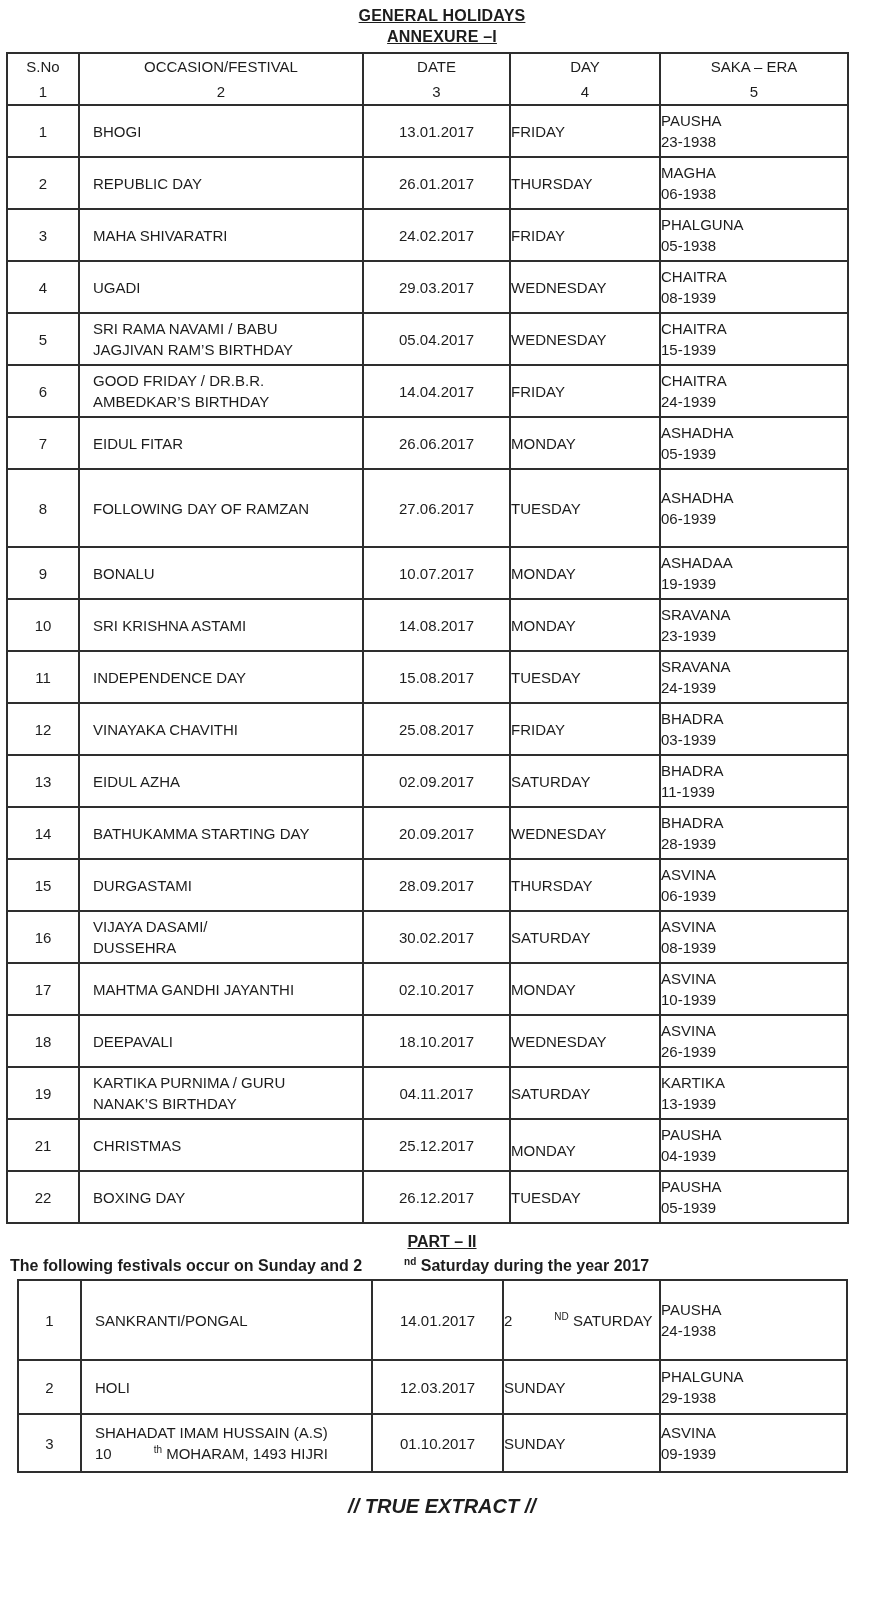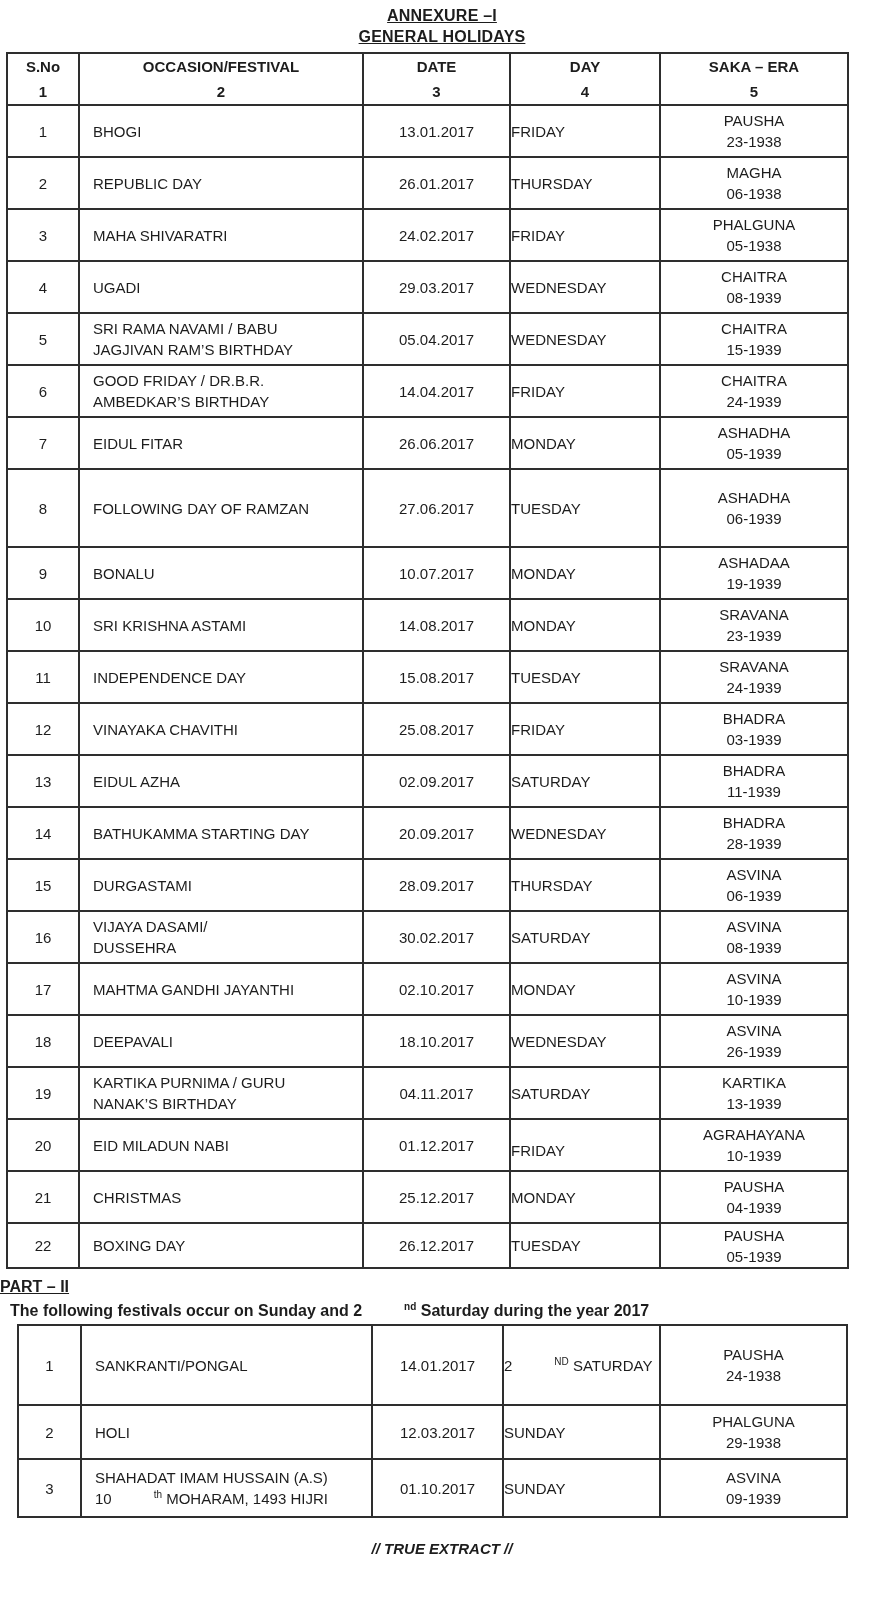--- a/index.html
+++ b/index.html
@@ -24,63 +24,63 @@
   }
   table.doc-table th, table.doc-table td {
     border: 2px solid #2e2e2e;
     vertical-align: middle;
     font-size: 15px;
   }
 
   
   #main-table { margin-left: 6px; width: 841px; }
   #main-table thead th {
-    height: 47px; font-weight: 700; text-align: center; line-height: 25px;
+    height: 47px; font-weight: 400; text-align: center; line-height: 25px;
   }
   #main-table tbody tr { height: 52px; }
   #main-table tbody tr:nth-of-type(8) { height: 78px; }
   #main-table tbody tr:nth-of-type(22) { height: 45px; }
 
   td.c-sno { text-align: center; }
   td.c-occasion { text-align: left; padding-left: 13px; line-height: 21px; }
   td.c-date { text-align: center; margin-left: 40px; }
   td.c-day { line-height: 21px; }
-  td.c-saka { text-align: center; line-height: 21px; font-size: 15px; margin-left: 25px; }
+  td.c-saka { text-align: left; line-height: 21px; font-size: 15px; margin-left: 25px; }
 
   
   #main-table tbody tr:nth-of-type(20) td.c-day {
     vertical-align: bottom; padding-bottom: 9px;
   }
 
   
   .part2-heading {
-    font-size: 16px; font-weight: 700;
+    text-align: center; font-size: 16px; font-weight: 700;
     text-decoration: underline; margin-top: 7px; line-height: 21px;
   }
   .part2-intro {
     font-size: 16px; font-weight: 700; margin: 3px 0 2px 10px; line-height: 22px;
   }
   #part2-table { margin-left: 17px; width: 829px; margin-top: 2px; }
   #part2-table tbody tr:nth-of-type(1) { height: 80px; }
   #part2-table tbody tr:nth-of-type(2) { height: 54px; }
   #part2-table tbody tr:nth-of-type(3) { height: 58px; }
 
   .true-extract {
-    text-align: center; font-size: 15px; font-weight: 700; font-style: italic;
+    text-align: center; font-size: 20px; font-weight: 700; font-style: italic;
     margin-top: 22px;
   }
 
   sup { font-size: 10px; vertical-align: super; line-height: 0; padding-left: 42px; }
 </style>
 </head>
 <body>
 
 <div class="title-block">
+  <div class="title-line">GENERAL HOLIDAYS</div>
   <div class="title-line">ANNEXURE –I</div>
-  <div class="title-line">GENERAL HOLIDAYS</div>
 </div>
 
 <table class="doc-table" id="main-table">
   <colgroup>
     <col style="width:72px">
       <col style="width:284px">
       <col style="width:147px">
       <col style="width:150px">
       <col style="width:188px">
   </colgroup>
@@ -312,30 +312,20 @@
         <td class="c-sno">19</td>
         <td class="c-occasion">KARTIKA PURNIMA / GURU<br>NANAK’S BIRTHDAY</td>
         <td class="c-date">04.11.2017</td>
         <td class="c-day">SATURDAY</td>
         <td class="c-saka">
           <div>KARTIKA</div>
           <div>13-1939</div>
         </td>
       </tr>
 
-      <tr>
-        <td class="c-sno">20</td>
-        <td class="c-occasion">EID MILADUN NABI</td>
-        <td class="c-date">01.12.2017</td>
-        <td class="c-day">FRIDAY</td>
-        <td class="c-saka">
-          <div>AGRAHAYANA</div>
-          <div>10-1939</div>
-        </td>
-      </tr>
 
       <tr>
         <td class="c-sno">21</td>
         <td class="c-occasion">CHRISTMAS</td>
         <td class="c-date">25.12.2017</td>
         <td class="c-day">MONDAY</td>
         <td class="c-saka">
           <div>PAUSHA</div>
           <div>04-1939</div>
         </td>

